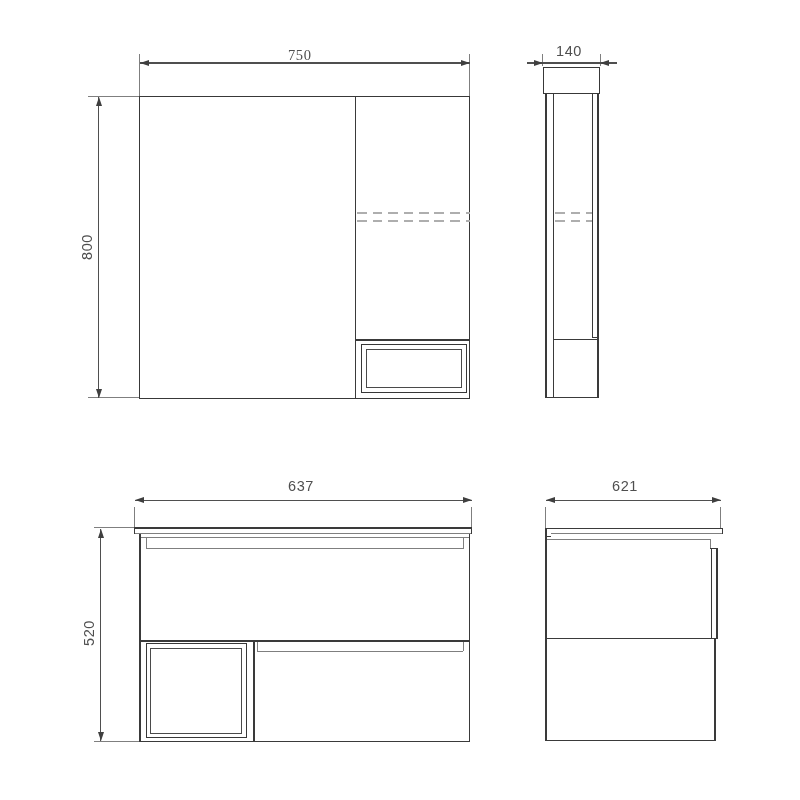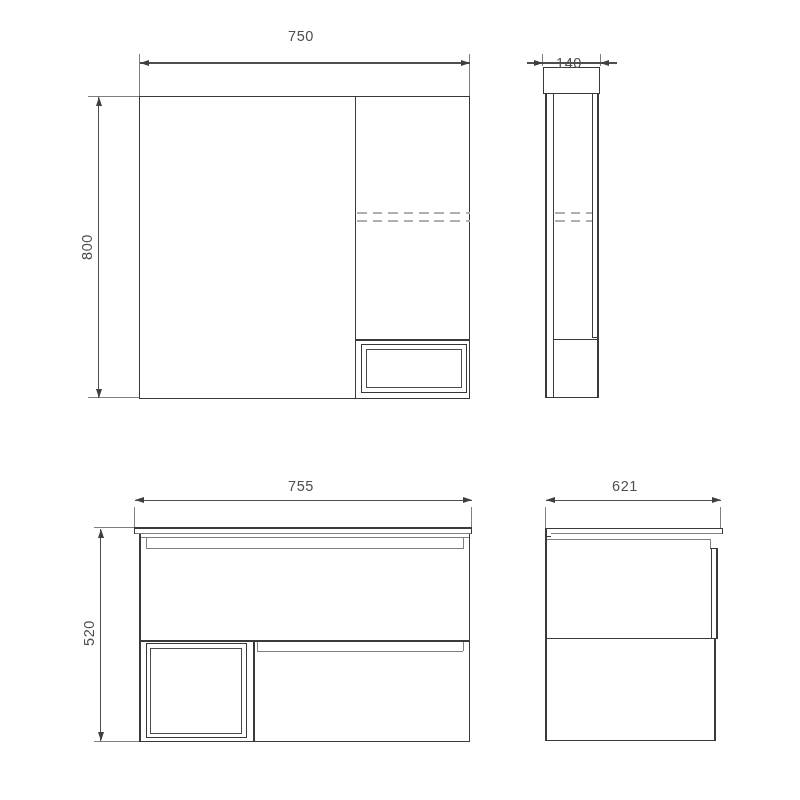--- a/index.html
+++ b/index.html
@@ -36,21 +36,21 @@
     <i class="dash" style="left:356.5px;top:212px;width:113px;"></i>
     <i class="dash" style="left:356.5px;top:220.4px;width:113px;"></i>
   </div>
 
   <div>
     <i class="lg" style="left:139.1px;top:54px;width:1.1px;height:41.5px;"></i>
     <i class="lg" style="left:469.3px;top:54px;width:1.1px;height:41.5px;"></i>
     <i class="dim" style="left:139.5px;top:62.4px;width:330px;height:1.2px;"></i>
     <i class="arr aL" style="left:139.5px;top:59.8px;"></i>
     <i class="arr aR" style="left:460.5px;top:59.8px;"></i>
-    <span class="lab" style="left:288px;top:28px;">750</span>
+    <span class="lab" style="left:288px;top:47px;font-family:Liberation Serif, serif;">750</span>
   </div>
 
   <div>
     <i class="lg" style="left:88px;top:95.7px;width:51px;height:1.1px;"></i>
     <i class="lg" style="left:88px;top:397.4px;width:51px;height:1.1px;"></i>
     <i class="dim" style="left:98.2px;top:96.5px;width:1.2px;height:301.5px;"></i>
     <i class="arr aU" style="left:95.6px;top:96.5px;"></i>
     <i class="arr aD" style="left:95.6px;top:389px;"></i>
     <div class="labwrap rot" style="left:66px;top:239px;">
       <span class="lab">800</span>
@@ -69,21 +69,21 @@
     <i class="dash" style="left:554.5px;top:212px;width:37.5px;"></i>
     <i class="dash" style="left:554.5px;top:220.4px;width:37.5px;"></i>
   </div>
 
   <div>
     <i class="lg" style="left:542.4px;top:53.5px;width:1.1px;height:12px;"></i>
     <i class="lg" style="left:599.7px;top:53.5px;width:1.1px;height:12px;"></i>
     <i class="dim" style="left:527px;top:62.4px;width:90px;height:1.2px;"></i>
     <i class="arr aR" style="left:533.8px;top:59.8px;"></i>
     <i class="arr aL" style="left:599.8px;top:59.8px;"></i>
-    <span class="lab" style="left:556px;top:55px;">140</span>
+    <span class="lab" style="left:556px;top:43px;">140</span>
   </div>
 
   <div>
     <i class="ln" style="left:134px;top:527.4px;width:338px;height:1.8px;"></i>
     <i class="lg" style="left:135px;top:532.9px;width:336.5px;height:1.1px;"></i>
     <i class="ln" style="left:134.2px;top:527.4px;width:1.2px;height:6.5px;"></i>
     <i class="ln" style="left:470.9px;top:527.4px;width:1.2px;height:6.5px;"></i>
     <i class="lg" style="left:139px;top:537.3px;width:330.5px;height:1.2px;"></i>
     <i class="ln" style="left:139px;top:533.5px;width:1.6px;height:208px;"></i>
     <i class="ln" style="left:468.5px;top:533.5px;width:1.6px;height:208px;"></i>
@@ -99,21 +99,21 @@
     <i class="lg" style="left:462.8px;top:642px;width:1.1px;height:9px;"></i>
     <i class="ln" style="left:139px;top:740.8px;width:330.5px;height:1.6px;"></i>
   </div>
 
   <div>
     <i class="lg" style="left:134.2px;top:506.5px;width:1.1px;height:20.5px;"></i>
     <i class="lg" style="left:471.3px;top:506.5px;width:1.1px;height:20.5px;"></i>
     <i class="dim" style="left:134.5px;top:500px;width:337px;height:1.2px;"></i>
     <i class="arr aL" style="left:134.5px;top:497.4px;"></i>
     <i class="arr aR" style="left:462.5px;top:497.4px;"></i>
-    <span class="lab" style="left:288px;top:478px;">755</span>
+    <span class="lab" style="left:288px;top:478px;">637</span>
   </div>
 
   <div>
     <i class="lg" style="left:94px;top:527.4px;width:40px;height:1.1px;"></i>
     <i class="lg" style="left:94px;top:740.5px;width:45px;height:1.1px;"></i>
     <i class="dim" style="left:100.2px;top:528.5px;width:1.2px;height:212.5px;"></i>
     <i class="arr aU" style="left:97.6px;top:528.5px;"></i>
     <i class="arr aD" style="left:97.6px;top:732px;"></i>
     <div class="labwrap rot" style="left:68px;top:625px;">
       <span class="lab">520</span>

